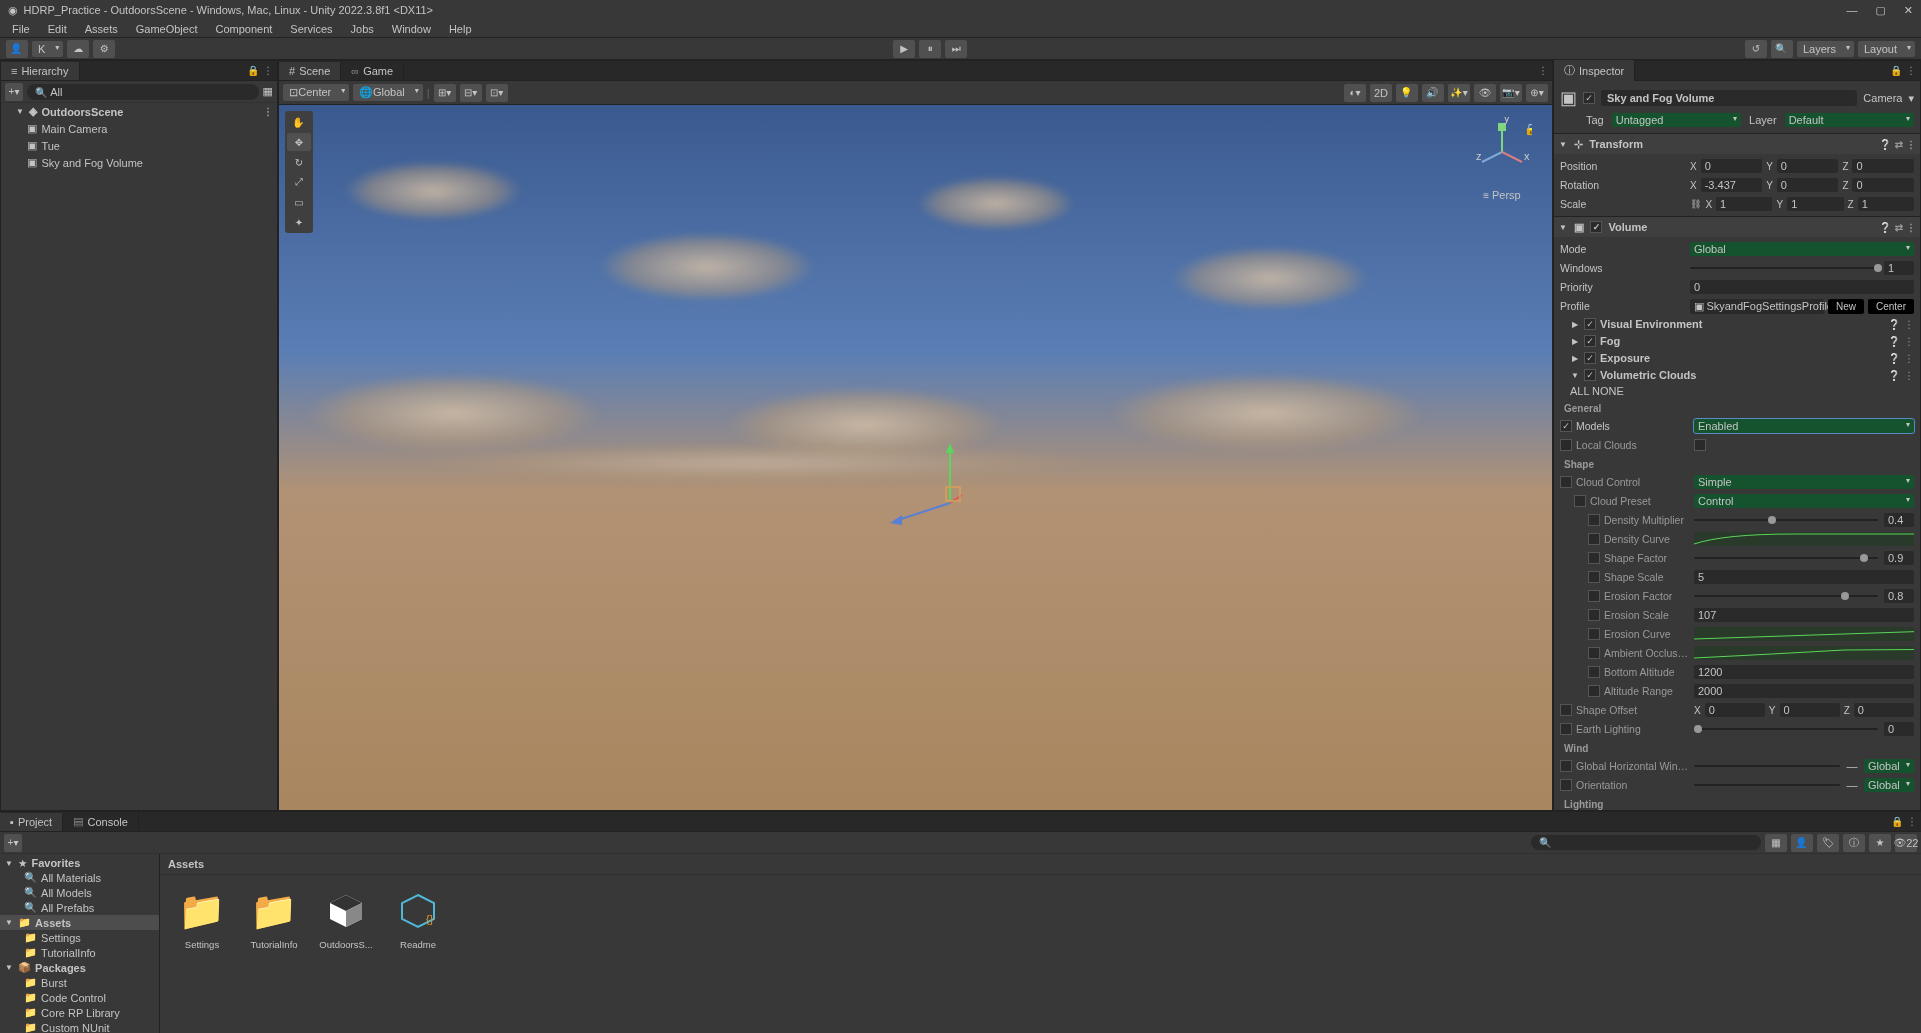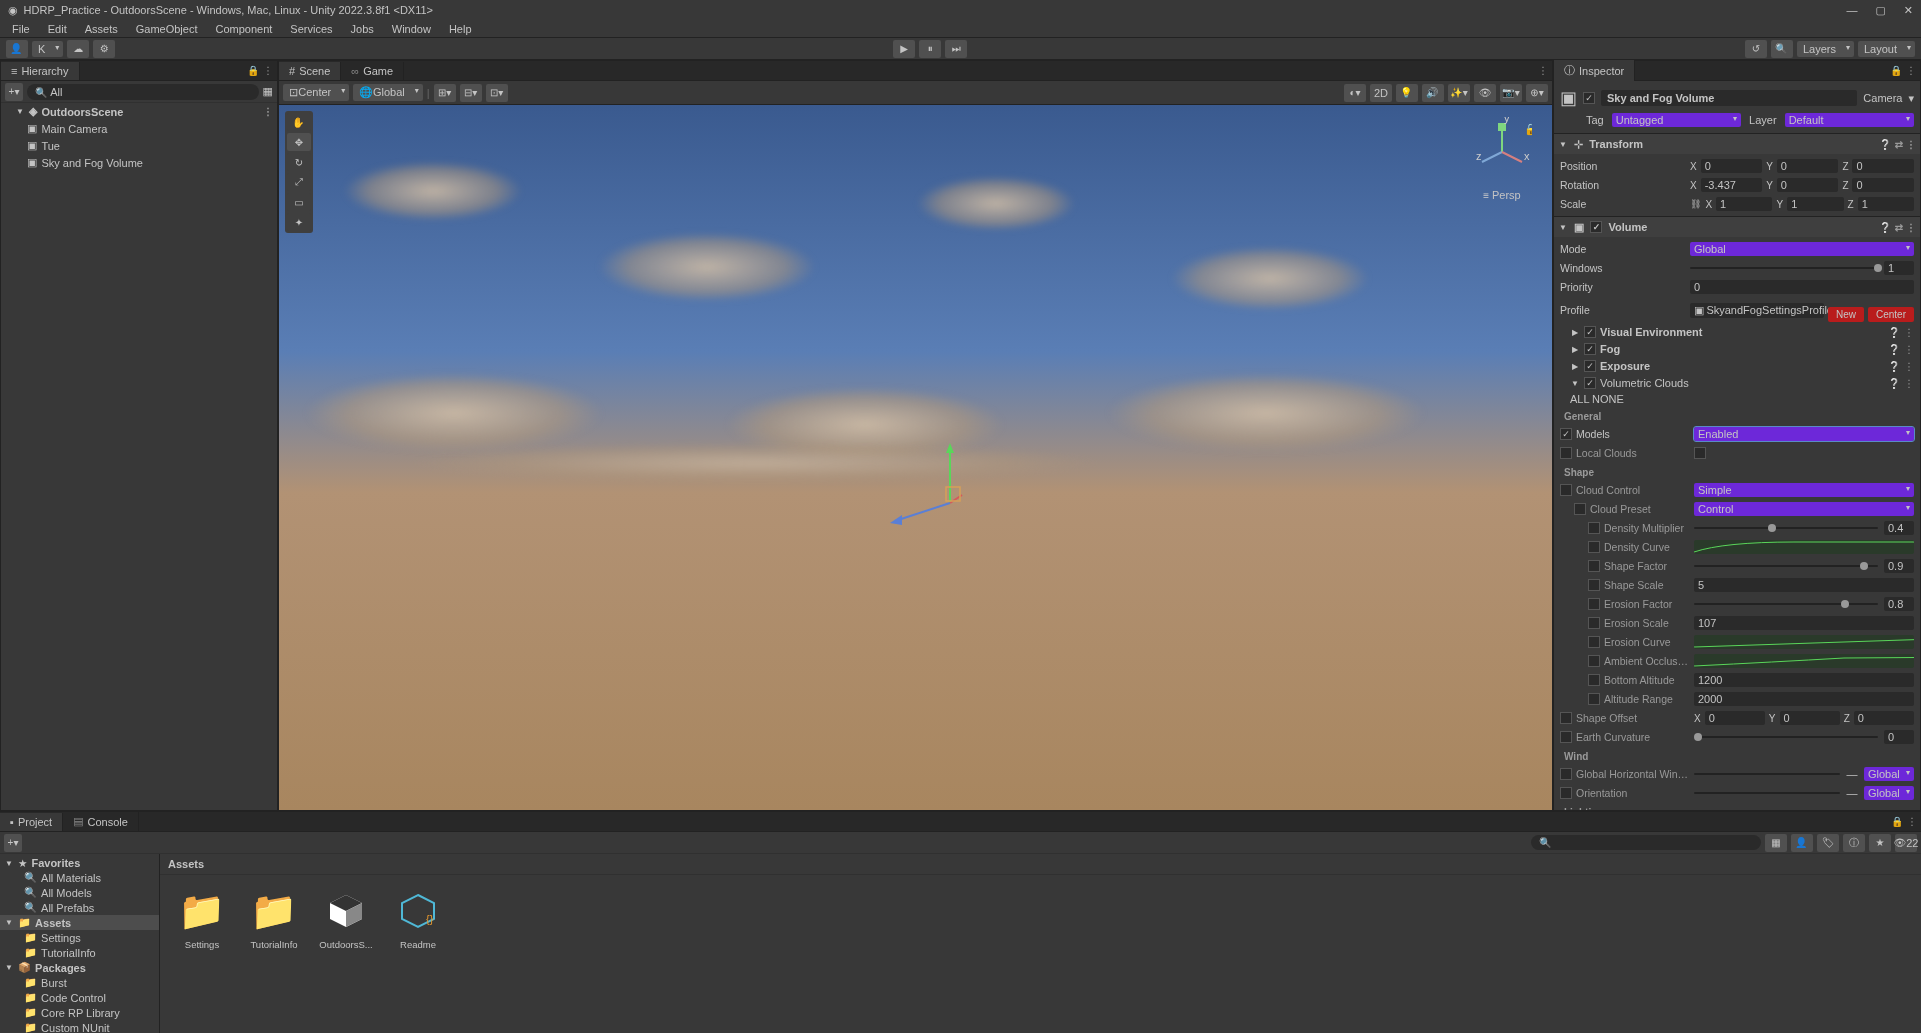--- a/index.html
+++ b/index.html
@@ -37,31 +37,31 @@
 .insp-name { flex: 1; background: #2a2a2a; padding: 2px 6px; border-radius: 2px; font-weight: 600; }
 .insp-taglayer { display: flex; gap: 8px; align-items: center; padding-left: 26px; }
 .component { border-bottom: 1px solid #222; }
 .comp-header { height: 20px; display: flex; align-items: center; padding: 0 4px; gap: 6px; background: #3f3f3f; font-weight: 600; }
 .comp-body { padding: 4px 6px; display: flex; flex-direction: column; gap: 3px; }
 .prop-row { display: flex; align-items: center; min-height: 16px; gap: 4px; }
 .prop-label { width: 126px; flex-shrink: 0; font-size: 10.5px; white-space: nowrap; overflow: hidden; text-overflow: ellipsis; }
 .vec3 { display: flex; gap: 4px; flex: 1; align-items: center; }
 .vec3 span { font-size: 10px; }
 .num-field { background: #2a2a2a; border-radius: 2px; padding: 1px 4px; flex: 1; min-width: 0; }
-.dd-field { background: #6d28d9; border-radius: 2px; padding: 1px 4px; flex: 1; position: relative; }
+.dd-field { background: #14532d; border-radius: 2px; padding: 1px 4px; flex: 1; position: relative; }
 .dd-field::after { content: '▾'; position: absolute; right: 4px; font-size: 8px; }
 .slider-row { display: flex; gap: 6px; flex: 1; align-items: center; }
 .slider { flex: 1; height: 2px; background: #222; position: relative; border-radius: 1px; }
 .slider-handle { width: 8px; height: 8px; background: #999; border-radius: 50%; position: absolute; top: -3px; }
 .curve { flex: 1; height: 14px; background: #2a3a2a; border-radius: 2px; position: relative; overflow: hidden; }
 .curve svg { width: 100%; height: 100%; }
 .checkbox { width: 12px; height: 12px; background: #2a2a2a; border: 1px solid #555; display: inline-flex; align-items: center; justify-content: center; font-size: 9px; flex-shrink: 0; }
 .checkbox.checked::after { content: '✓'; }
 .override-row { display: flex; align-items: center; gap: 4px; padding: 1px 0 1px 10px; }
-.small-btn { background: #b91c1c; padding: 2px 8px; border-radius: 2px; font-size: 10px; margin-top: 9px; }
+.small-btn { background: #000000; padding: 2px 8px; border-radius: 2px; font-size: 10px; }
 .section-label { font-size: 10px; font-weight: 600; color: #9a9a9a; padding: 3px 0 1px 4px; }
 .bottom-layout { display: flex; height: 244px; border-top: 1px solid #222; }
 .project-panel { flex: 1; display: flex; flex-direction: column; background: #383838; }
 .project-split { display: flex; flex: 1; overflow: hidden; }
 .project-tree { width: 160px; background: #383838; border-right: 1px solid #222; overflow-y: auto; padding: 2px 0; }
 .tree-item { padding: 1px 4px; display: flex; align-items: center; gap: 4px; font-size: 10.5px; }
 .tree-item.sel { background: #4d4d4d; }
 .project-content { flex: 1; display: flex; flex-direction: column; }
 .assets-header { padding: 4px 8px; font-weight: 600; border-bottom: 1px solid #303030; }
 .assets-grid { flex: 1; display: flex; gap: 12px; padding: 12px; align-items: flex-start; }
@@ -348,21 +348,21 @@
             </div>
           <div class="override-row">
               <span class="fold">▶</span>
               <span class="checkbox checked"></span>
               <span style="font-weight:600">Exposure</span>
               <span class="help-icon">❔ ⋮</span>
             </div>
           <div class="override-row">
               <span class="fold">▼</span>
               <span class="checkbox checked"></span>
-              <span style="font-weight:400">Volumetric Clouds</span>
+              <span style="font-weight:700">Volumetric Clouds</span>
               <span class="help-icon">❔ ⋮</span>
             </div>
           <div style="padding-left:10px;font-size:9px;color:#888"><span>ALL</span> <span>NONE</span></div>
 
           <div class="section-label">General</div>
           <div class="prop-row">
               <span class="checkbox checked"></span>
               <span class="prop-label" style="width:114px">Models</span>
               <div class="dd-field active"><span>Enabled</span></div>
             </div>
@@ -461,21 +461,21 @@
                 <span>X</span>
                 <div class="num-field">0</div>
                 <span>Y</span>
                 <div class="num-field">0</div>
                 <span>Z</span>
                 <div class="num-field">0</div>
               </div>
             </div>
           <div class="prop-row">
               <span class="checkbox"></span>
-              <span class="prop-label" style="width:114px;color:#999">Earth Curvature</span>
+              <span class="prop-label" style="width:114px;color:#999">Earth Lighting</span>
               <div class="slider-row">
                 <div class="slider">
                   <div class="slider-handle" style="left:0%"></div>
                 </div>
                 <div class="num-field" style="flex:0 0 30px">0</div>
               </div>
             </div>
 
           <div class="section-label">Wind</div>
           <div class="prop-row">

